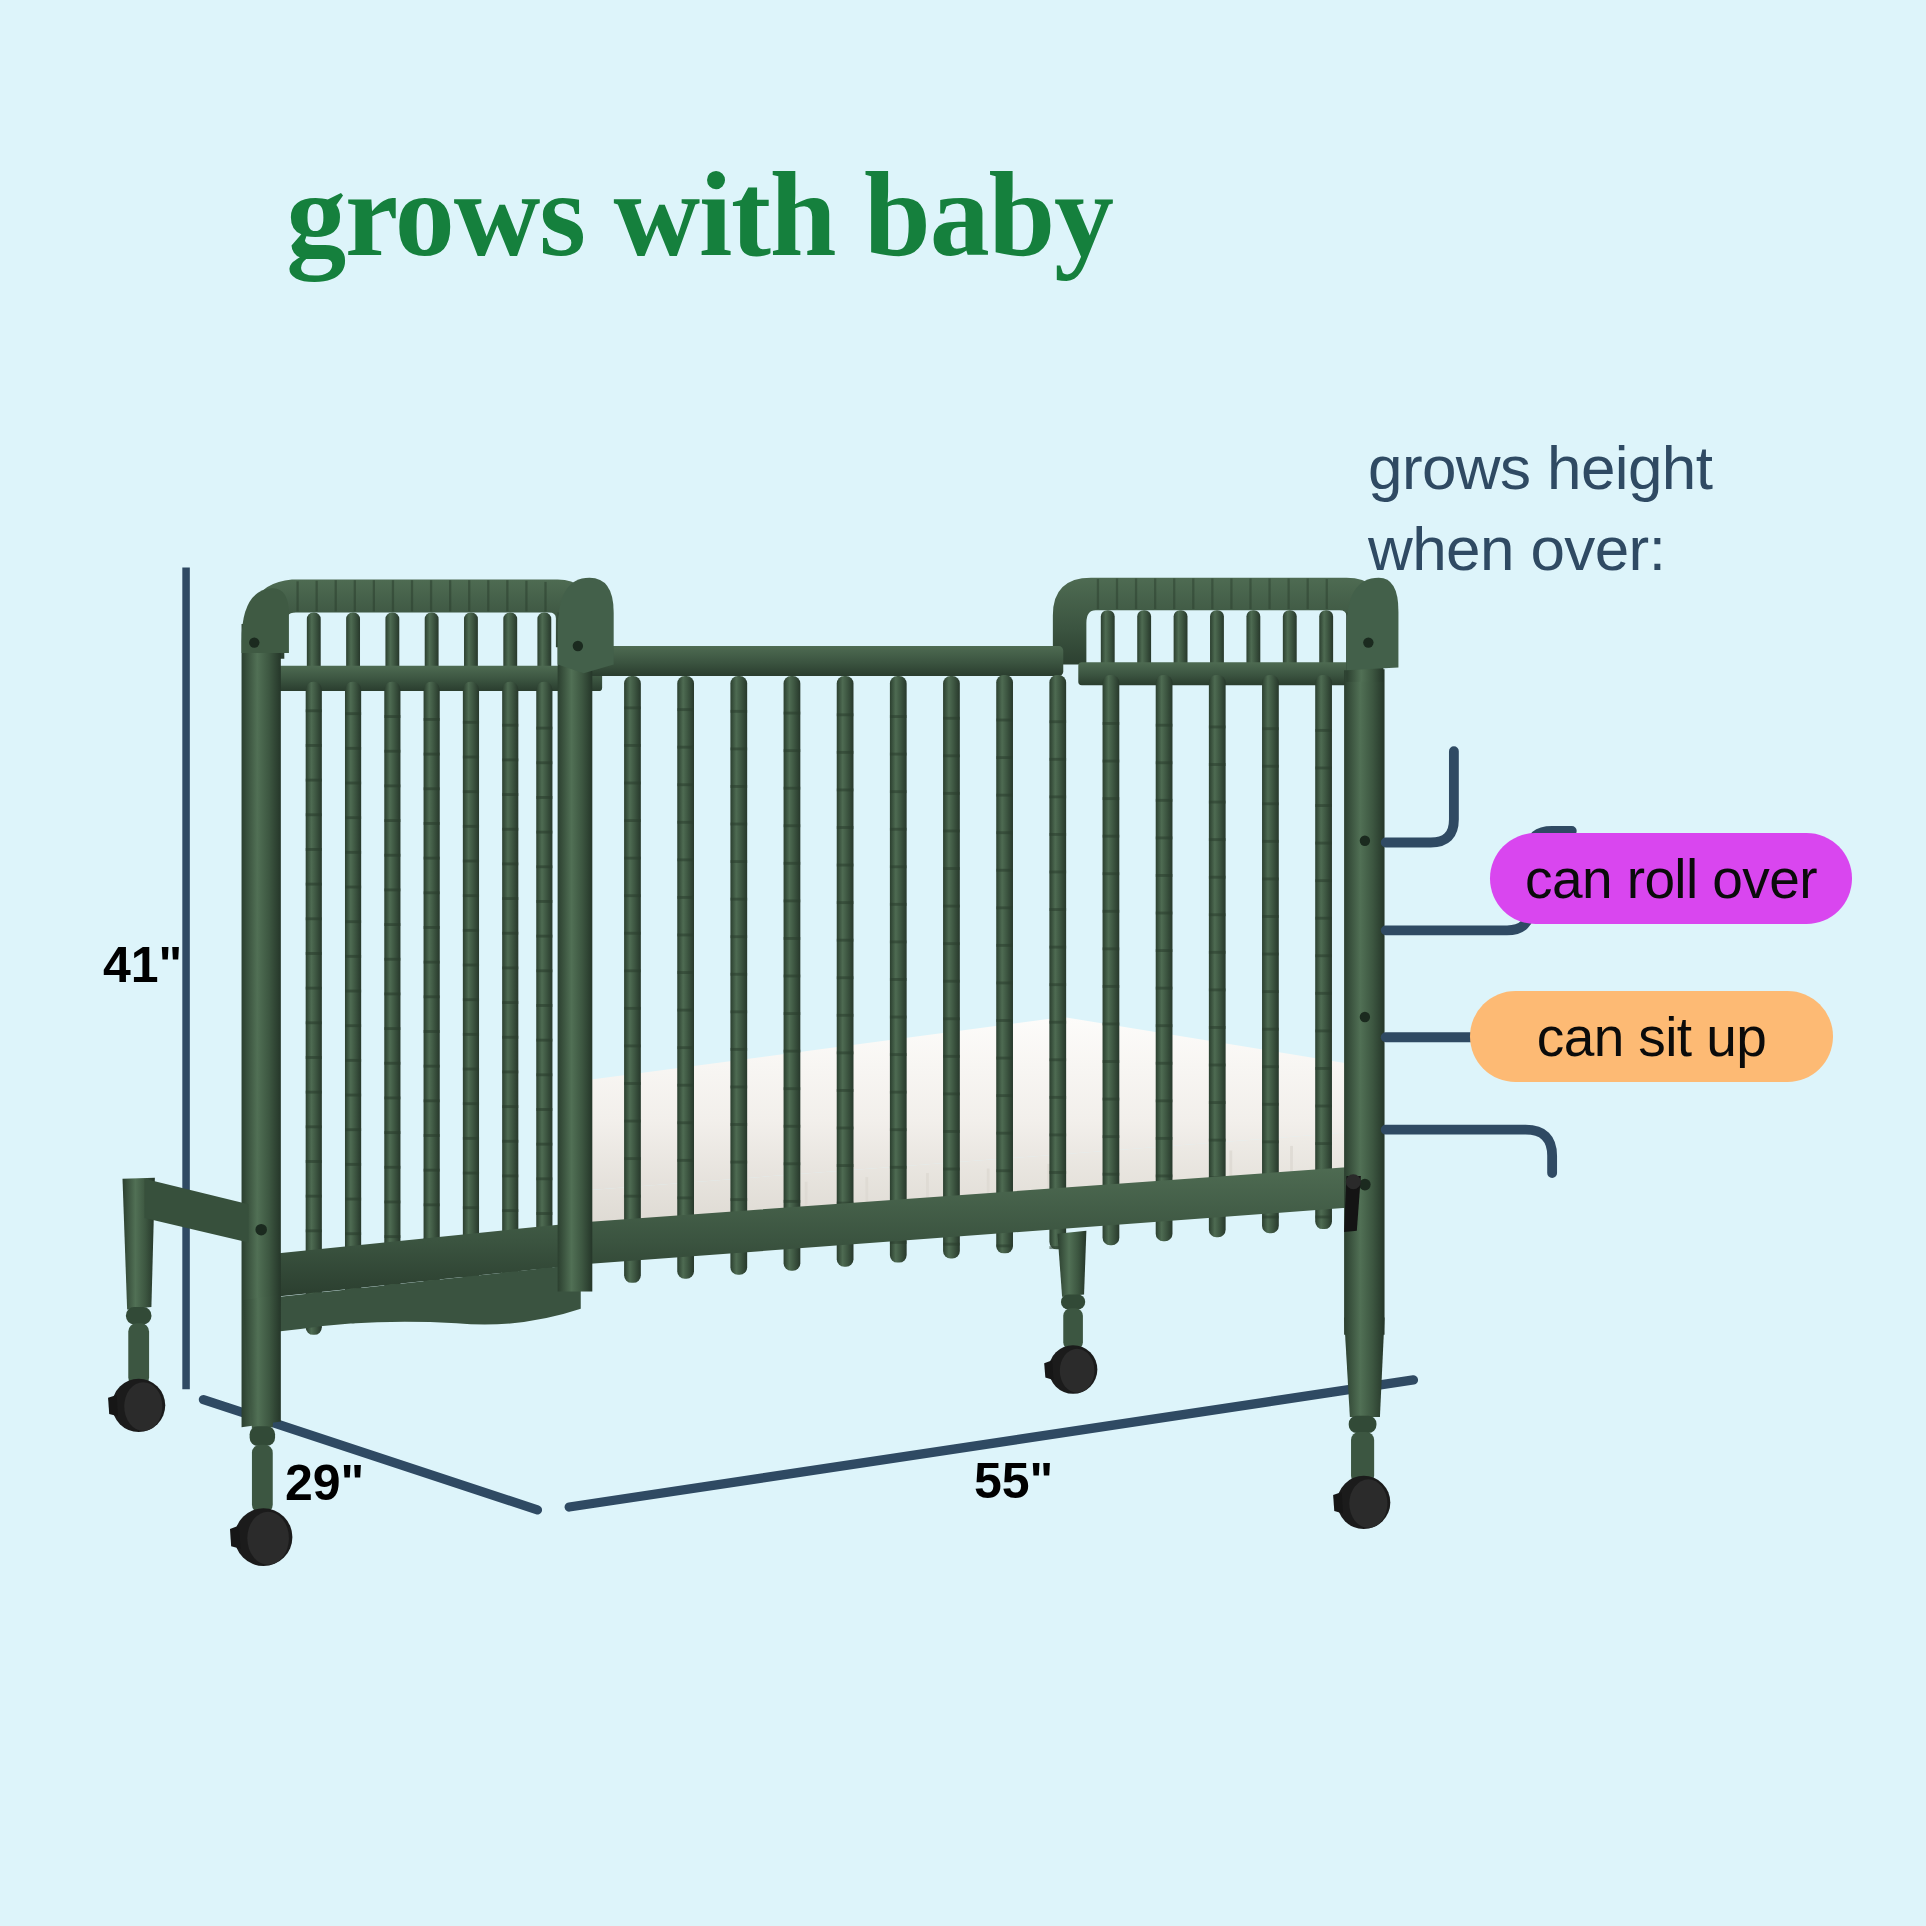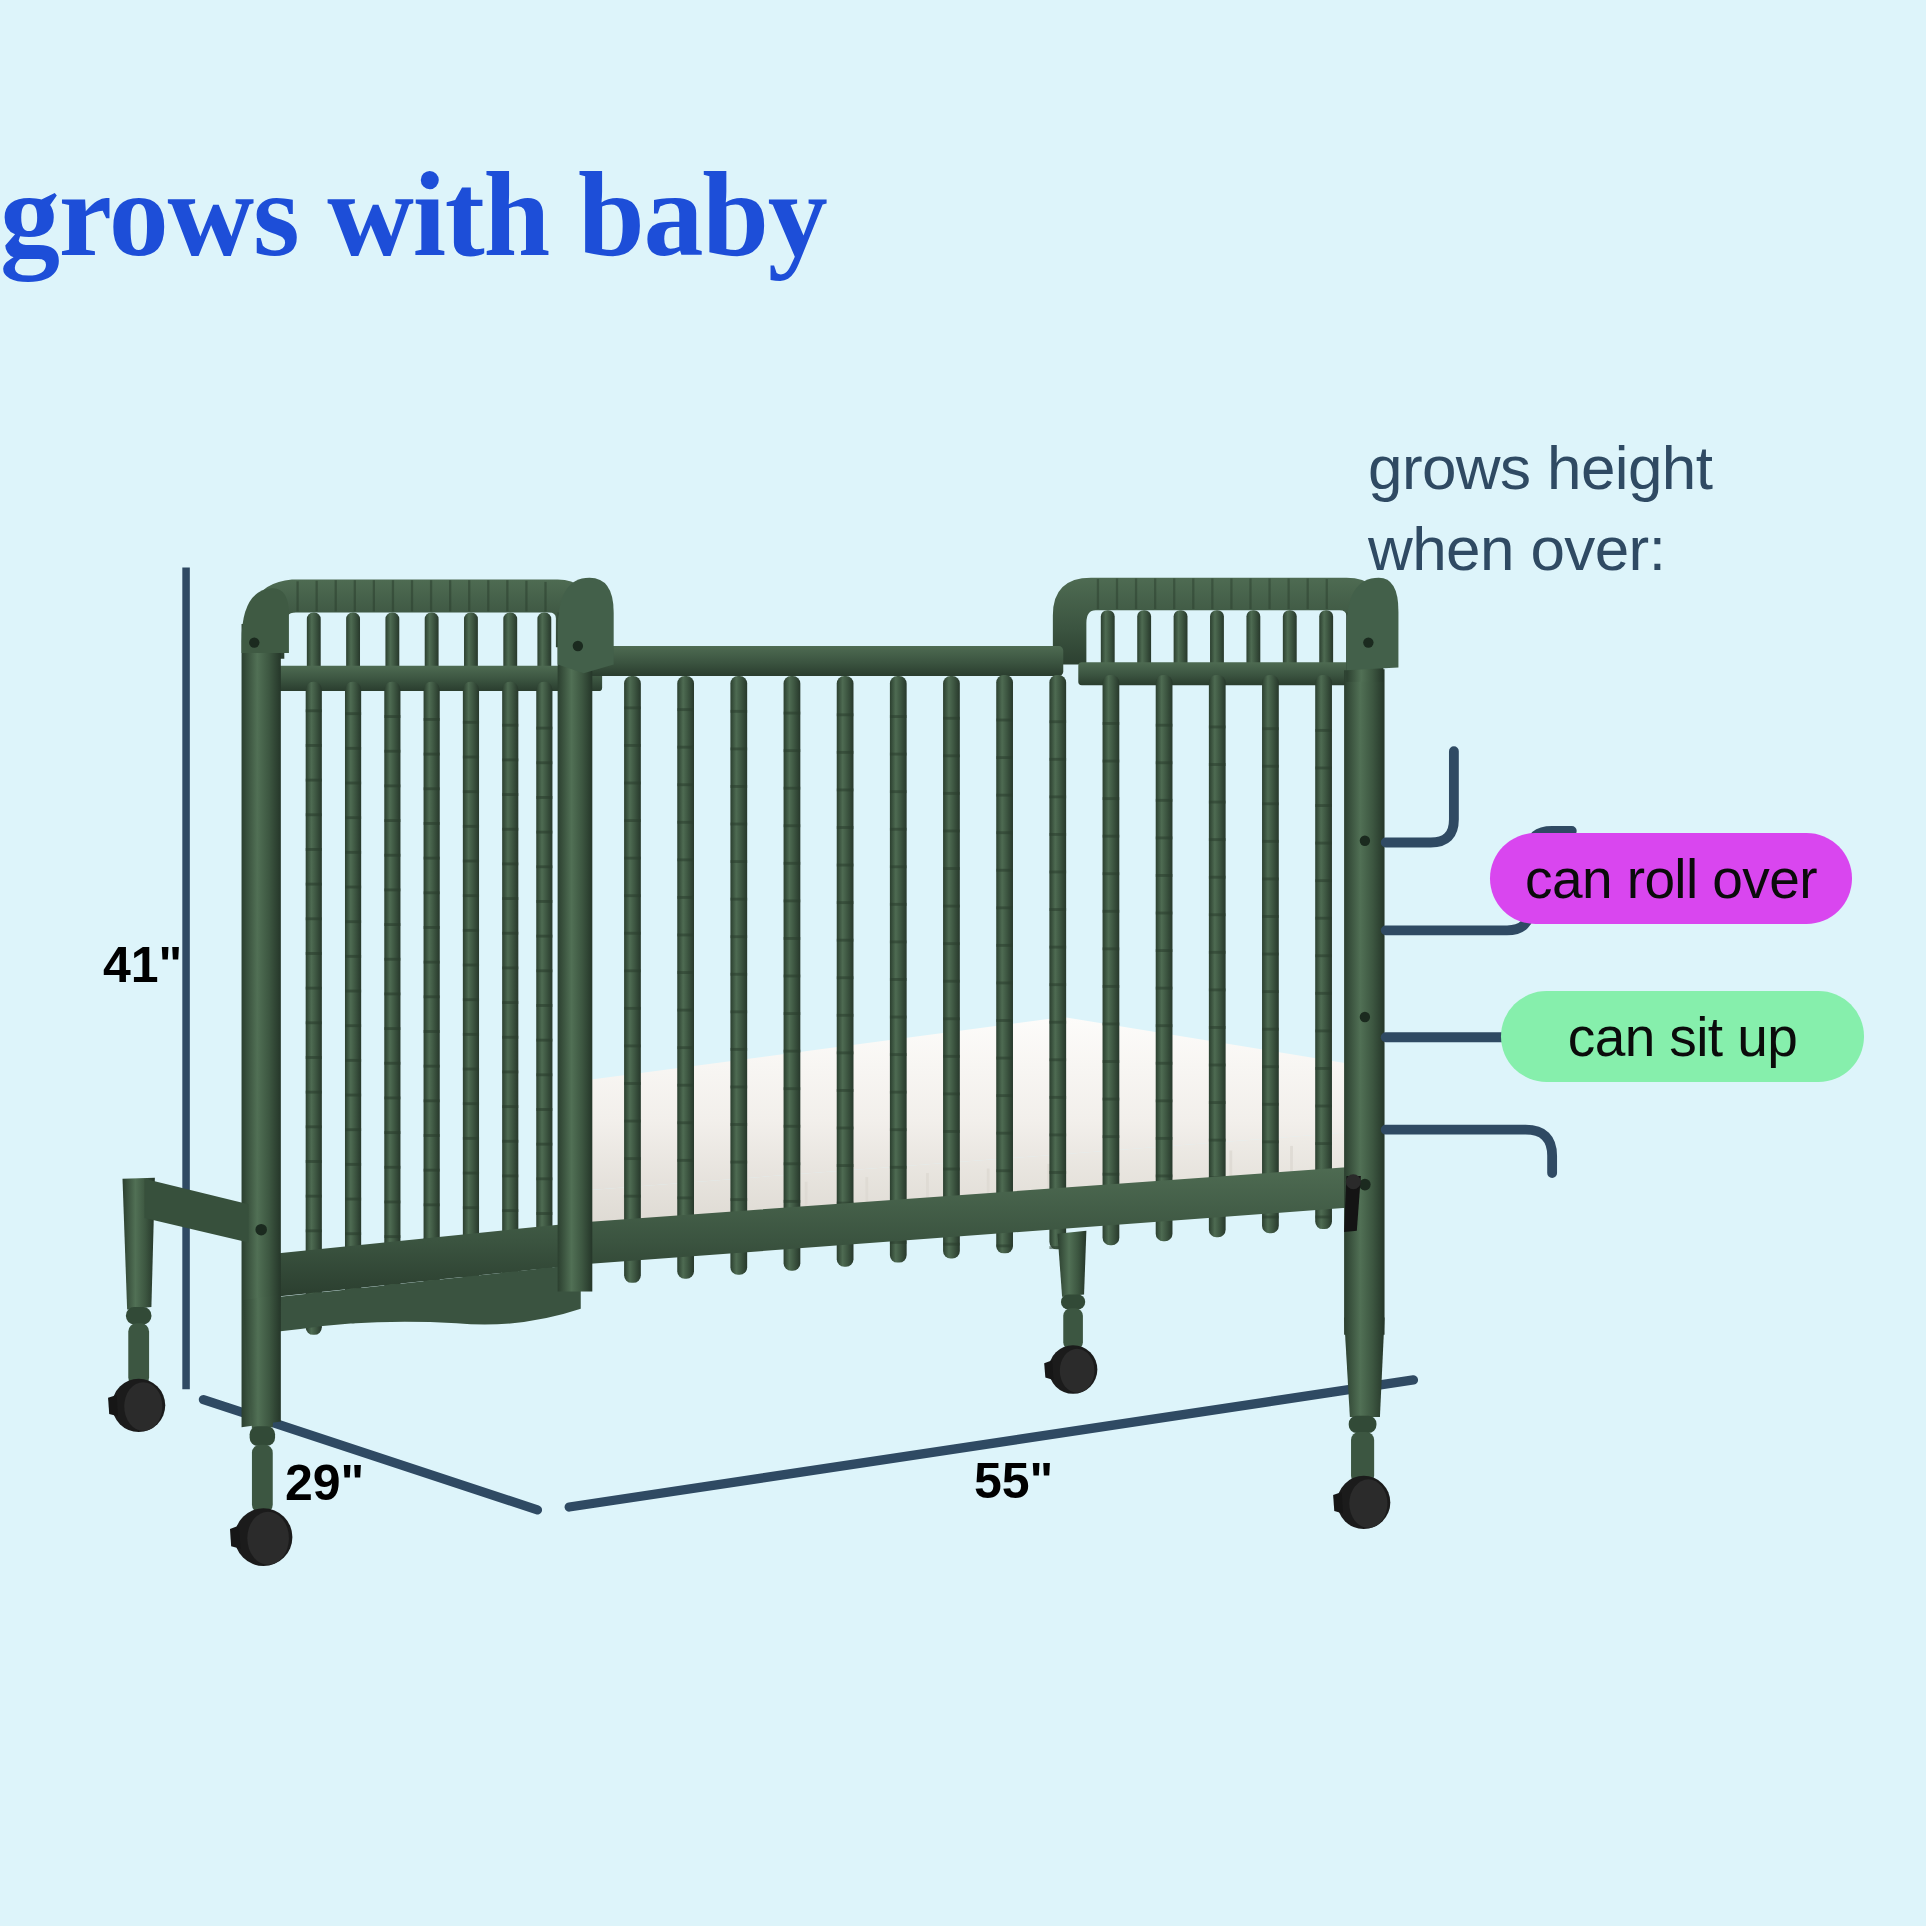--- a/index.html
+++ b/index.html
@@ -8,26 +8,26 @@
     background:#ddf4fa;
     font-family:"Liberation Sans", sans-serif;
     position:relative;
   }
   #stage{position:absolute;inset:0;width:1926px;height:1926px;}
 
   
   .title{
     position:absolute;
     left:0; top:155px; width:1399px;
-    text-align:left;
+    text-align:center;
     font-family:"Liberation Serif", serif;
     font-weight:700;
     font-size:120px;
     letter-spacing:-1.2px;
-    color:#1d4ed8;
+    color:#15803d;
     line-height:1;
     white-space:nowrap;
   }
 
   
   .subhead{
     position:absolute;
     left:1368px; top:428px;
     width:543px;
     font-size:62px;
@@ -44,21 +44,21 @@
     display:flex;align-items:center;justify-content:center;
     border-radius:577px;
     color:#0b0b0b;
     font-size:55px;
     letter-spacing:-0.6px;
     white-space:nowrap;
     box-sizing:border-box;
   }
   #pill-newborn{ left:1409px; top:662px; width:439px; height:86px; background:#86e0f7; }
   #pill-rollover{ left:1490px; top:833px; width:362px; height:91px; background:#d946ef; }
-  #pill-situp{   left:1501px; top:991px; width:363px; height:91px; background:#86efac; }
+  #pill-situp{   left:1470px; top:991px; width:363px; height:91px; background:#fdba74; }
   #pill-stand{   left:1454px; top:1163px; width:351px; height:92px; background:#ffc15e; }
 
   
   .dim{
     position:absolute;
     font-weight:700;
     font-size:50px;
     color:#000;
     letter-spacing:0px;
     white-space:nowrap;

